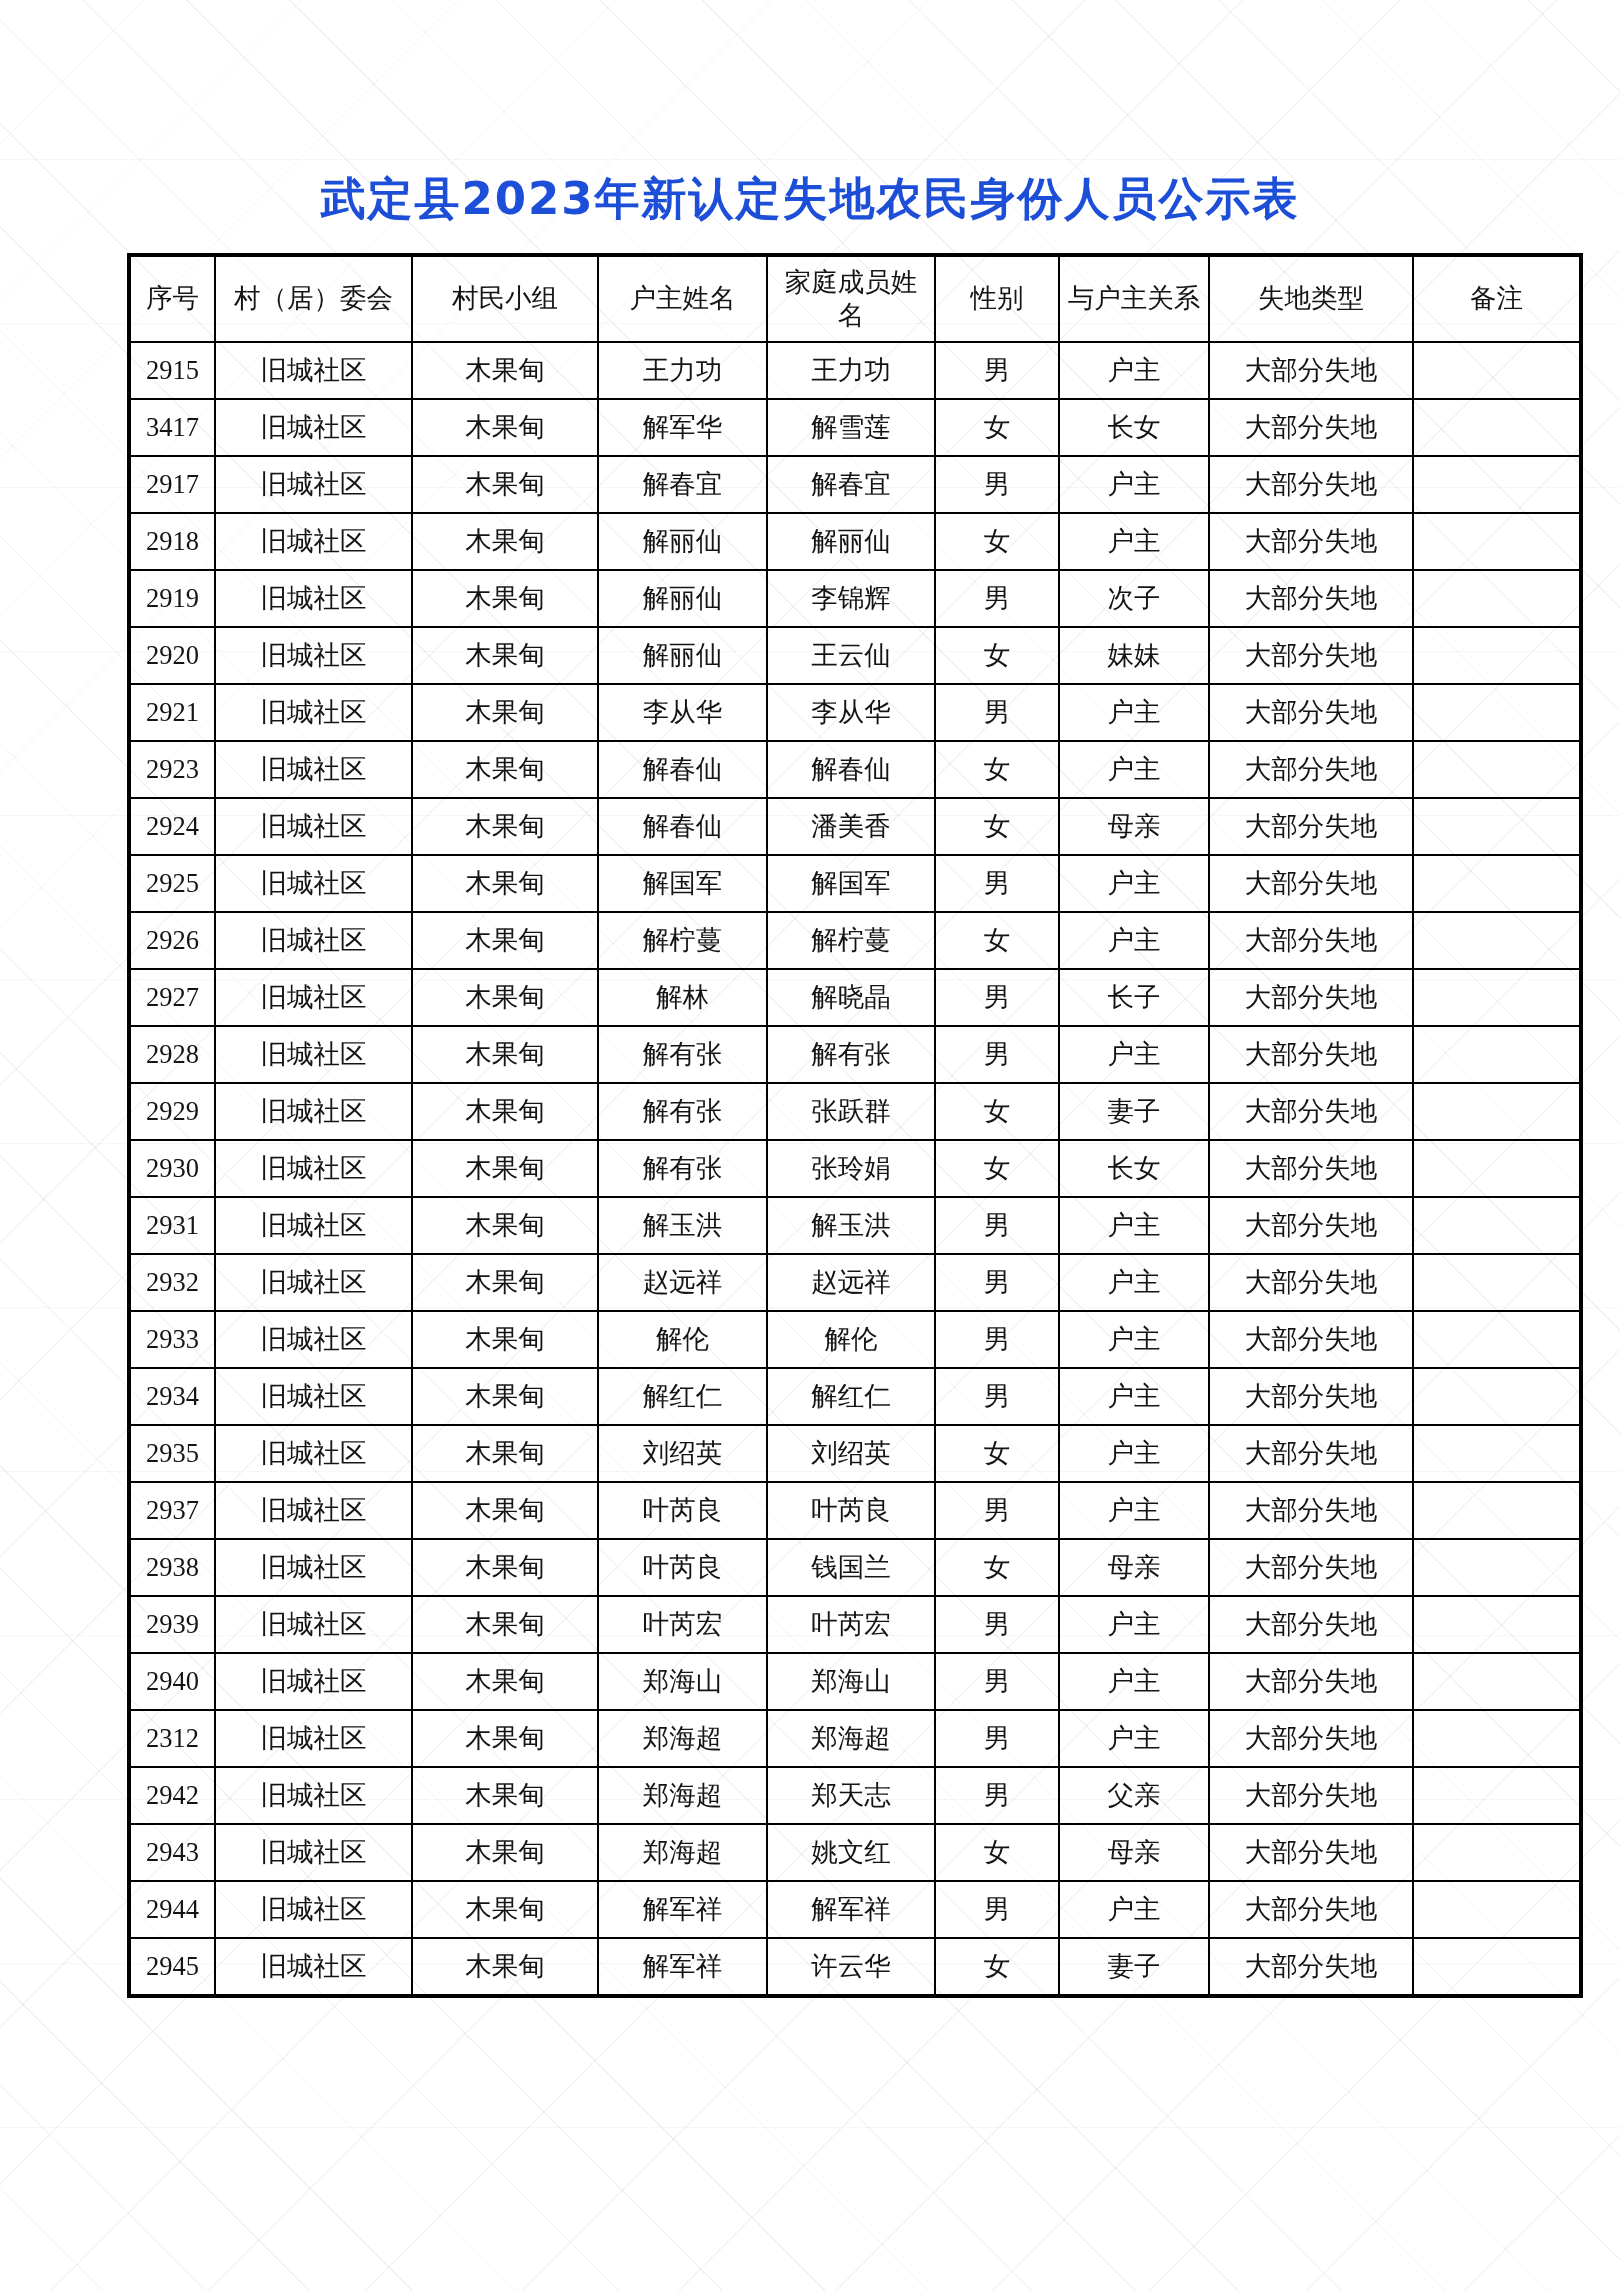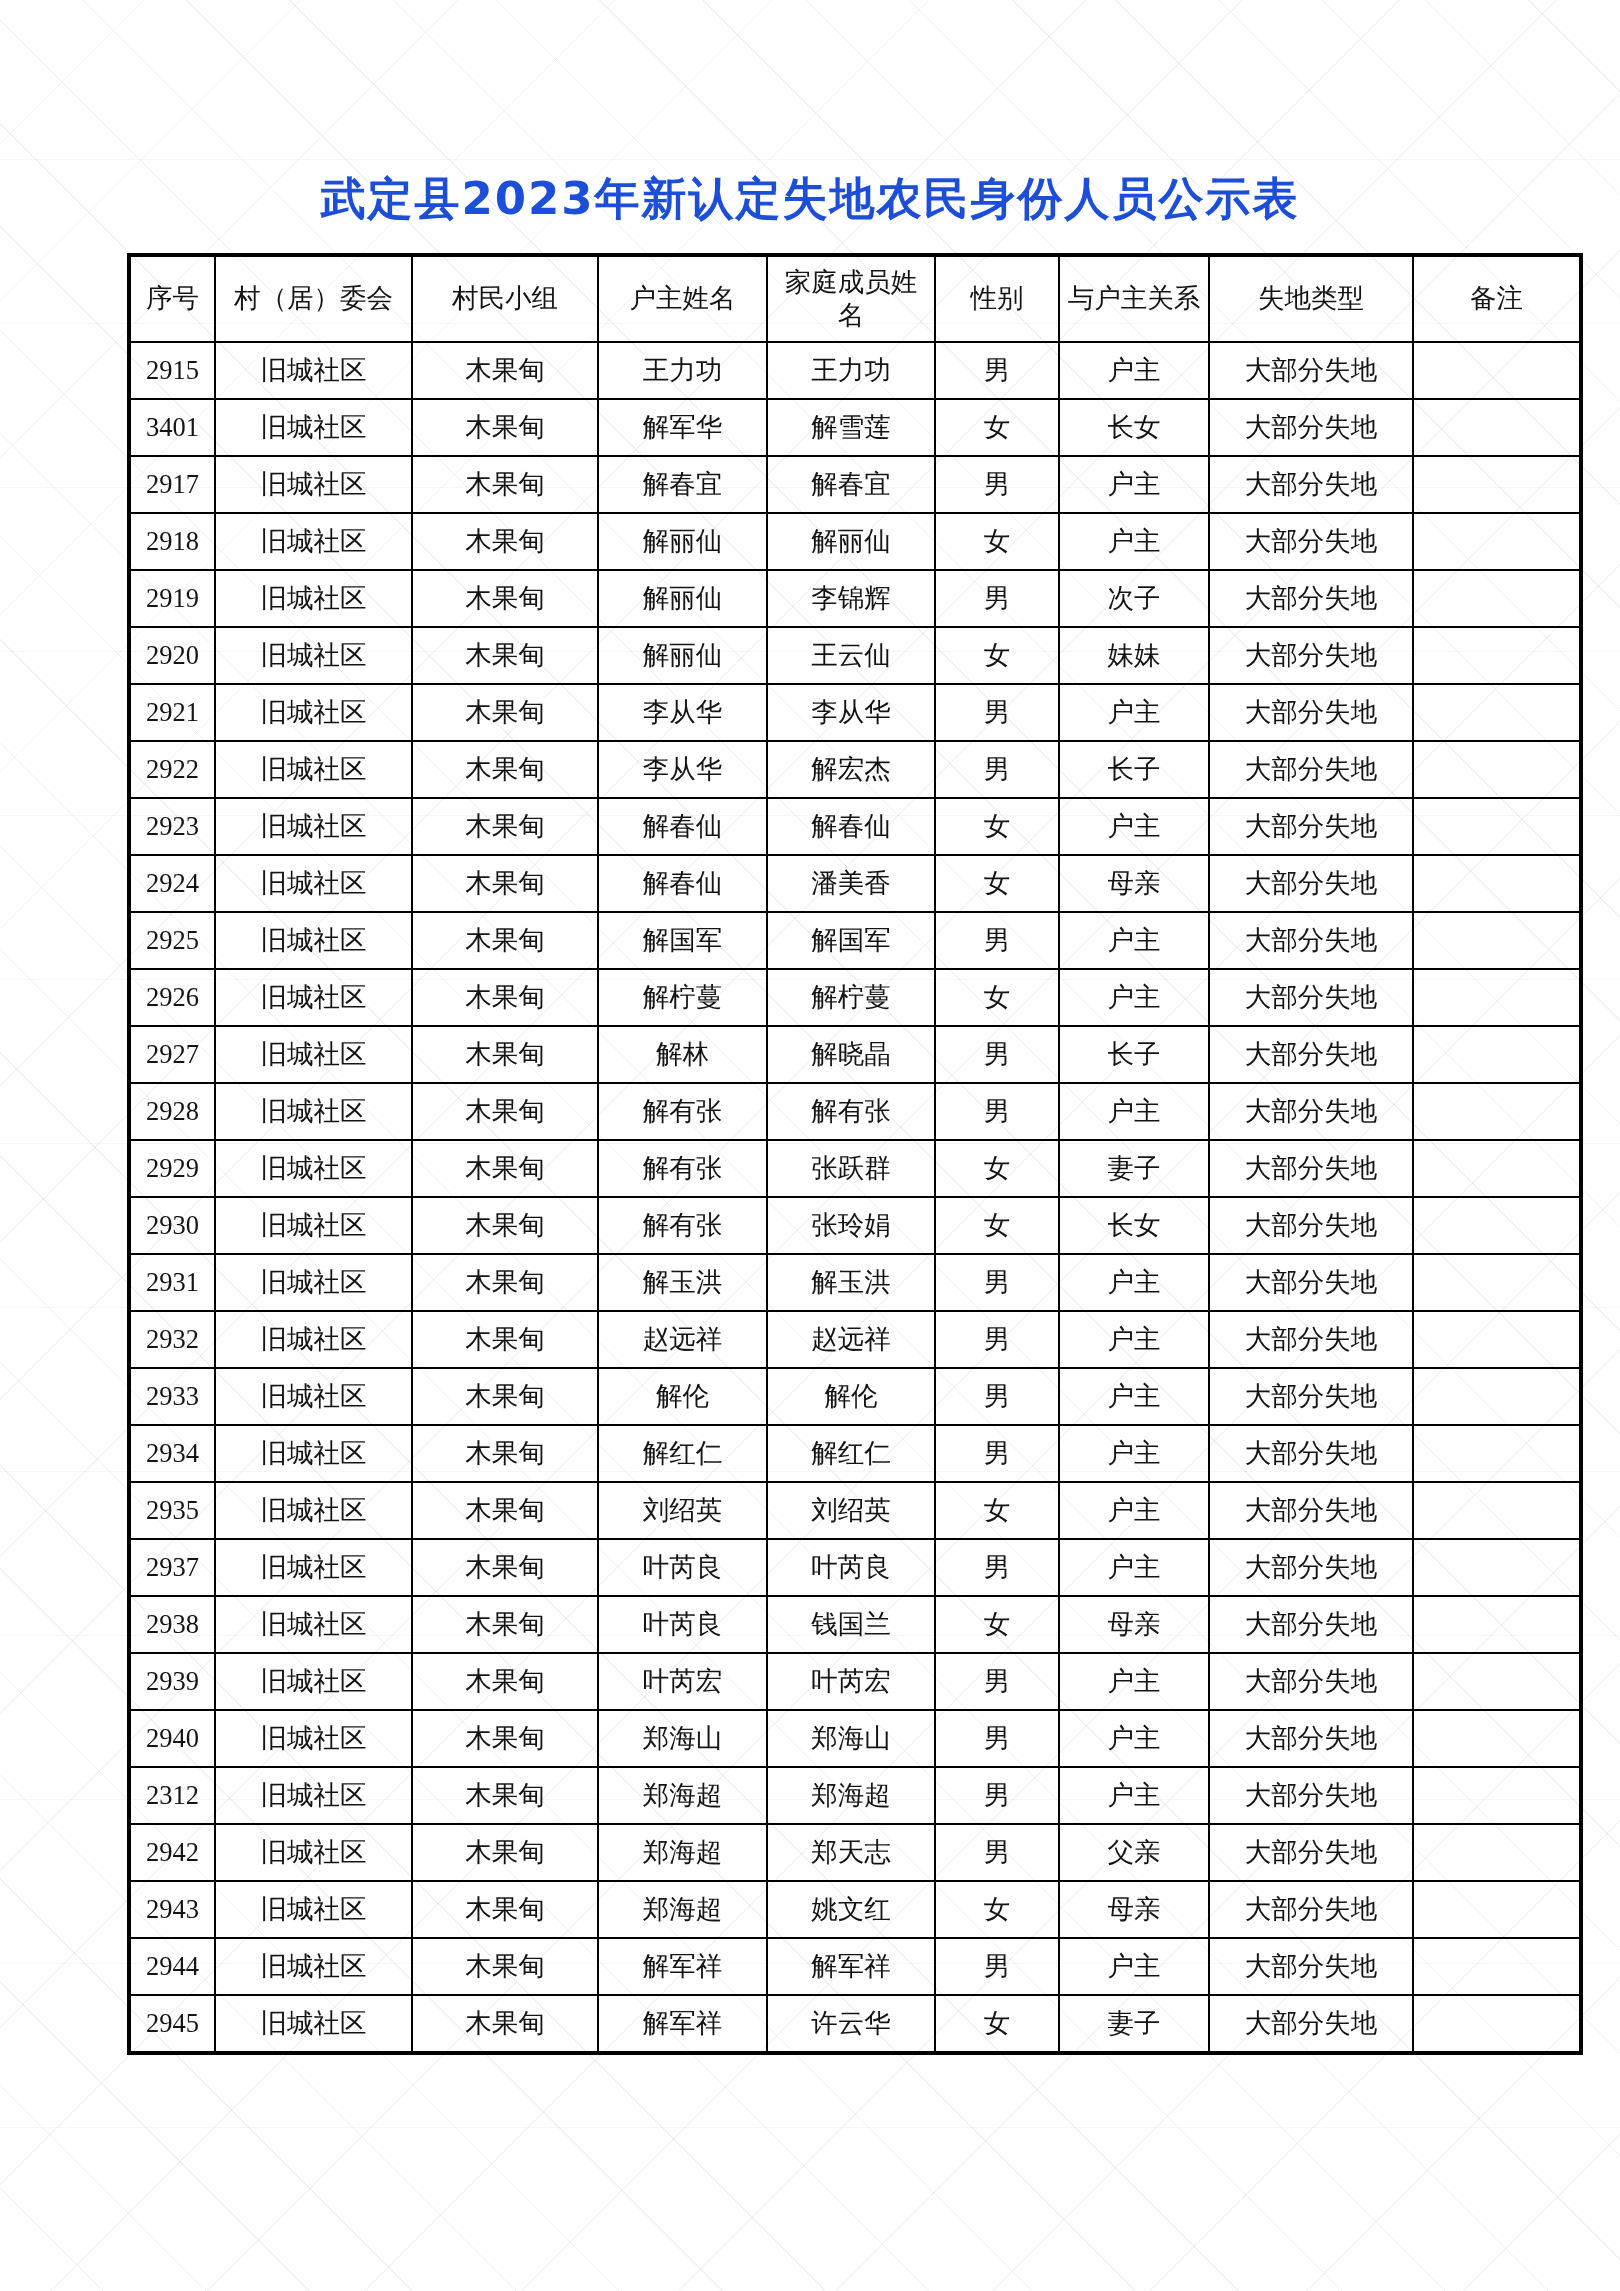--- a/index.html
+++ b/index.html
@@ -108,21 +108,21 @@
           <td>旧城社区</td>
           <td>木果甸</td>
           <td>王力功</td>
           <td>王力功</td>
           <td>男</td>
           <td>户主</td>
           <td>大部分失地</td>
           <td></td>
         </tr>
         <tr>
-          <td>3401</td>
+          <td>3417</td>
           <td>旧城社区</td>
           <td>木果甸</td>
           <td>解军华</td>
           <td>解雪莲</td>
           <td>女</td>
           <td>长女</td>
           <td>大部分失地</td>
           <td></td>
         </tr>
         <tr>
@@ -174,31 +174,20 @@
           <td>旧城社区</td>
           <td>木果甸</td>
           <td>李从华</td>
           <td>李从华</td>
           <td>男</td>
           <td>户主</td>
           <td>大部分失地</td>
           <td></td>
         </tr>
         <tr>
-          <td>2922</td>
-          <td>旧城社区</td>
-          <td>木果甸</td>
-          <td>李从华</td>
-          <td>解宏杰</td>
-          <td>男</td>
-          <td>长子</td>
-          <td>大部分失地</td>
-          <td></td>
-        </tr>
-        <tr>
           <td>2923</td>
           <td>旧城社区</td>
           <td>木果甸</td>
           <td>解春仙</td>
           <td>解春仙</td>
           <td>女</td>
           <td>户主</td>
           <td>大部分失地</td>
           <td></td>
         </tr>

